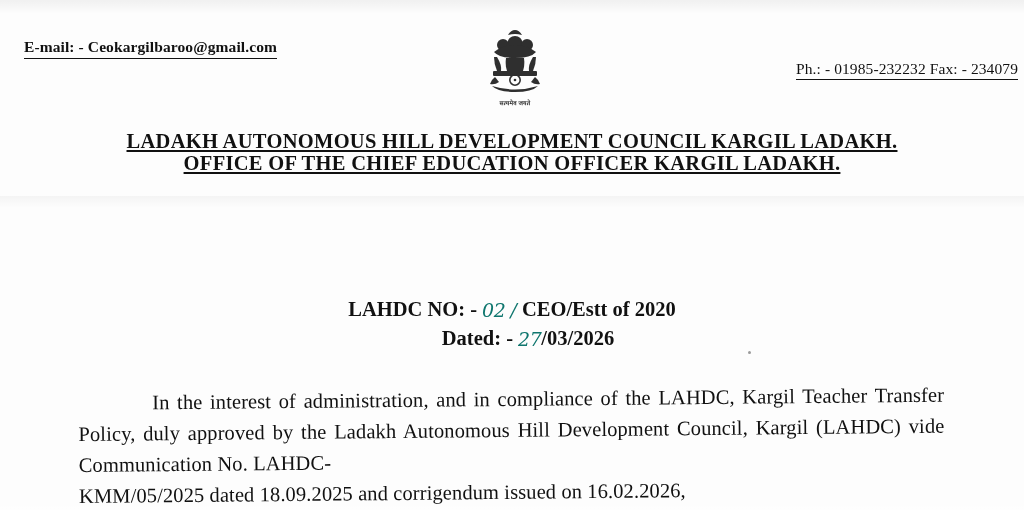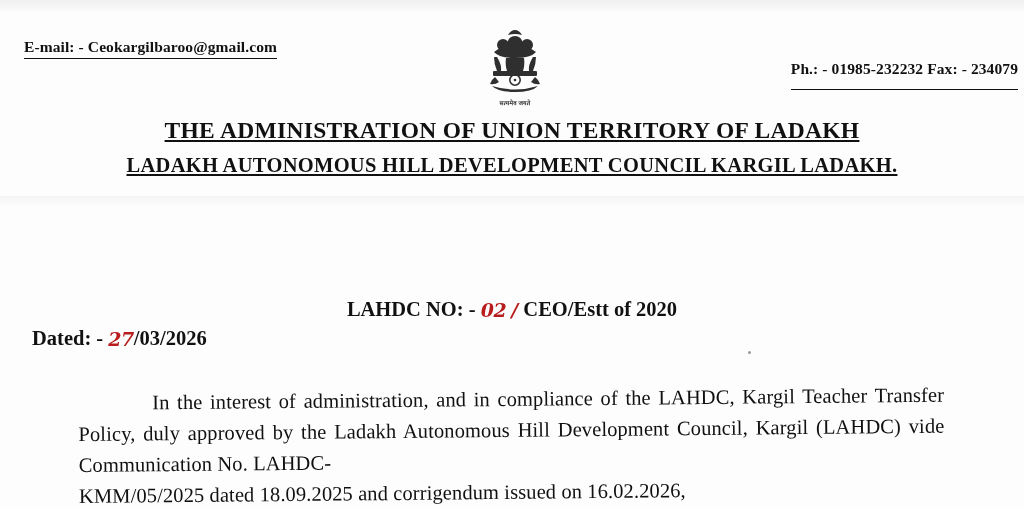--- a/index.html
+++ b/index.html
@@ -51,24 +51,24 @@
     letter-spacing: 0.1px;
     border-bottom: 1.6px solid #111;
     padding-bottom: 2px;
     white-space: nowrap;
   }
   .phone {
     position: absolute;
     right: 6px;
     top: 60px;
     font-size: 15.5px;
-    font-weight: bold;
+    font-weight: normal;
     letter-spacing: 0.1px;
     border-bottom: 1.6px solid #111;
-    padding-bottom: 11px;
+    padding-bottom: 1px;
     white-space: nowrap;
   }
 
   
   .emblem {
     position: absolute;
     left: 484px;
     top: 30px;
     width: 62px;
     height: 82px;
@@ -138,31 +138,32 @@
     text-align: center;
     font-size: 20.5px;
     font-weight: bold;
     white-space: nowrap;
   }
   .datedline {
     position: absolute;
     left: 0;
     right: 0;
     top: 327px;
+    text-align: center;
     font-size: 20.5px;
     font-weight: bold;
     white-space: nowrap;
     padding-left: 32px;
   }
   
   .ink {
-    color: #b91c1c;
+    color: #0f766e;
     font-family: "DejaVu Serif", serif;
     font-style: italic;
-    font-weight: bold;
+    font-weight: normal;
     font-size: 19px;
     letter-spacing: -0.5px;
     position: relative;
     top: 1px;
   }
   .ink.slash { letter-spacing: 0px; }
 
   
   .speck {
     position: absolute;
@@ -235,22 +236,22 @@
         <path d="M11 47 q-4 3 -5 7 q5 1 9 -2 z"></path>
         <path d="M51 47 q4 3 5 7 q-5 1 -9 -2 z"></path>
 
         <path d="M8 56 q23 7 46 0 q-6 6 -23 6 q-17 0 -23 -6 z"></path>
       </g>
     </svg>
     <div class="motto">सत्यमेव जयते</div>
   </div>
 
   <div class="titles">
-    <div class="t t1">THE ADMINISTRATION OF UNION TERRITORY OF LADAKH</div>
     <div class="t t2">LADAKH AUTONOMOUS HILL DEVELOPMENT COUNCIL KARGIL LADAKH.</div>
+    <div class="t t3">OFFICE OF THE CHIEF EDUCATION OFFICER KARGIL LADAKH.</div>
   </div>
 
 
   <div class="orderline">
     <span>LAHDC NO: -</span>
     <span class="ink">02</span>
     <span class="ink slash">/</span>
     <span>CEO/Estt of 2020</span>
   </div>
 

